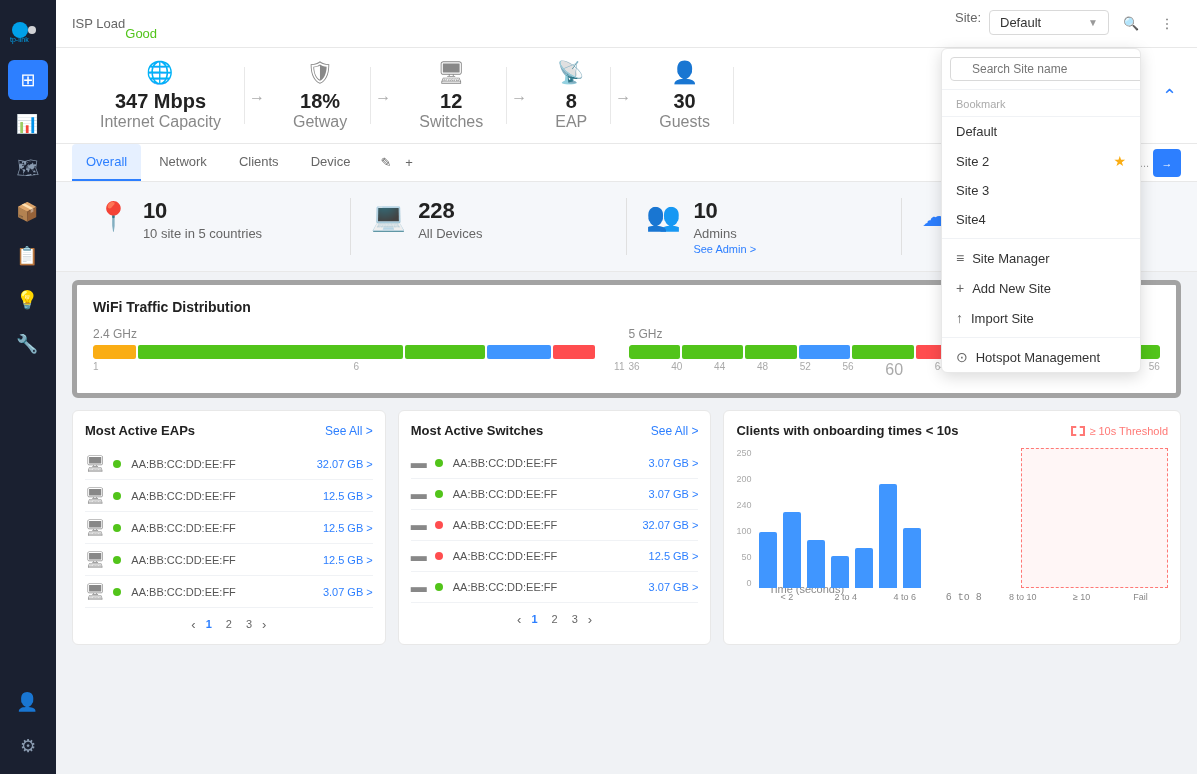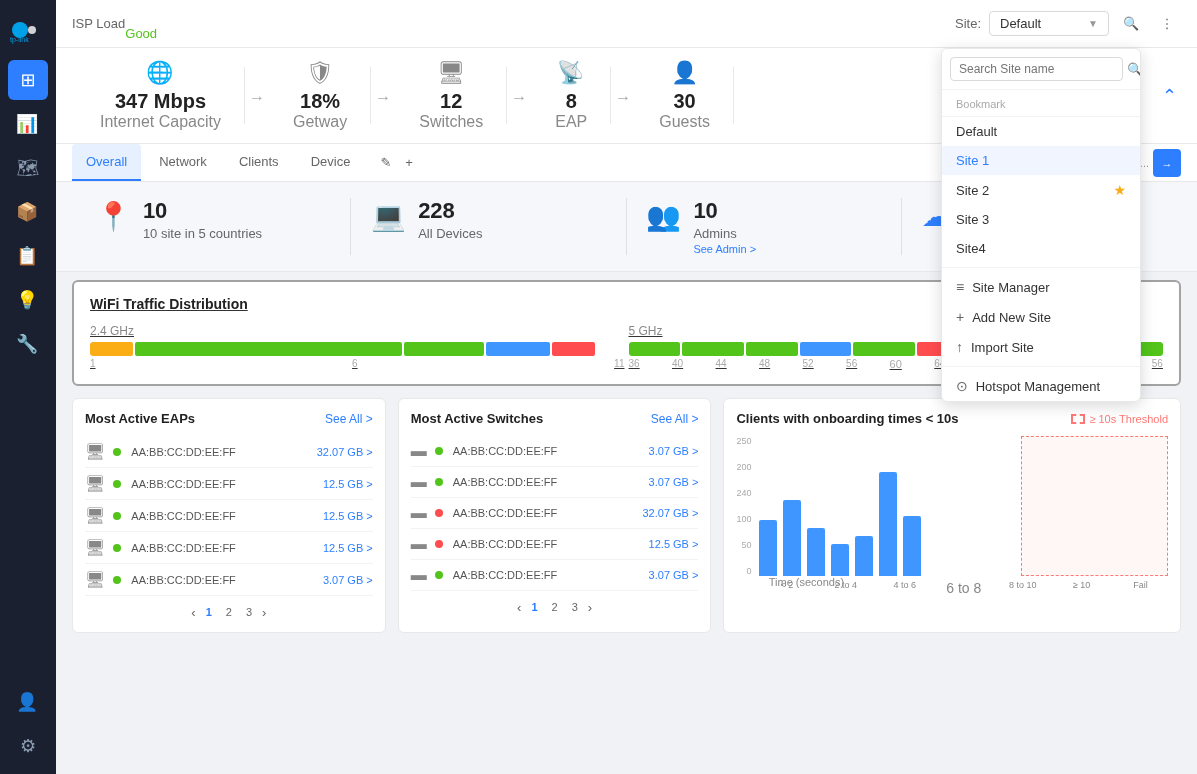--- a/index.html
+++ b/index.html
@@ -15,21 +15,21 @@
     .sidebar-icon.active { background: #2d7fff; color: #fff; }
 
     
     .main { flex: 1; display: flex; flex-direction: column; overflow: hidden; }
 
     
     .topbar { height: 48px; background: #fff; display: flex; align-items: center; padding: 0 16px; border-bottom: 1px solid #e8e8e8; justify-content: space-between; z-index: 10; }
     .topbar-left { display: flex; align-items: center; gap: 0; }
     .isp-label { font-size: 13px; color: #666; }
     .isp-good { color: #52c41a; font-weight: 500; margin-top: 20px; }
-    .topbar-right { display: flex; align-items: center; gap: 8px; }
+    .topbar-right { display: flex; align-items: flex-start; gap: 8px; }
     .site-label { font-size: 13px; color: #666; }
 
     
     .site-selector { position: relative; display: flex; align-items: center; gap: 4px; }
     .site-btn { display: flex; align-items: center; gap: 6px; border: 1px solid #d9d9d9; border-radius: 4px; padding: 4px 10px; cursor: pointer; background: #fff; font-size: 13px; min-width: 120px; justify-content: space-between; }
     .topbar-icon { width: 28px; height: 28px; display: flex; align-items: center; justify-content: center; cursor: pointer; color: #666; border-radius: 4px; }
 
     
     .stats-bar { background: #fff; border-bottom: 1px solid #e8e8e8; padding: 0 20px; display: flex; align-items: center; gap: 0; overflow: hidden; }
     .stat-item { display: flex; flex-direction: column; align-items: center; padding: 12px 24px; position: relative; }
@@ -54,21 +54,21 @@
     .overview-card::after { content: ''; position: absolute; right: 0; top: 0; height: 100%; width: 1px; background: #e0e0e0; }
     .overview-card:last-child::after { display: none; }
     .overview-card-icon { font-size: 28px; color: #2d7fff; margin-top: 2px; }
     .overview-card-content { display: flex; flex-direction: column; gap: 2px; }
     .overview-card-number { font-size: 22px; font-weight: 600; color: #222; }
     .overview-card-title { font-size: 13px; color: #666; }
     .overview-card-link { font-size: 11px; color: #2d7fff; cursor: pointer; text-decoration: none; }
     .connected-status { color: #52c41a; font-weight: 600; font-size: 16px; }
 
     
-    .section { background: #fff; margin: 12px 16px; border-radius: 6px; padding: 14px 16px; border: 2px solid #a3a3a3; text-decoration: underline; }
+    .section { background: #fff; margin: 12px 16px; border-radius: 6px; padding: 14px 16px; border: 5px solid #a3a3a3; }
     .section-title { font-size: 14px; font-weight: 600; color: #222; margin-bottom: 12px; }
     .band-bar-container { flex: 1; height: 14px; display: flex; gap: 2px; border-radius: 3px; overflow: hidden; }
     .band-segment { height: 100%; border-radius: 2px; }
     .band-ticks { display: flex; gap: 0; margin-top: 2px; }
     .wifi-grid { display: flex; gap: 4px; }
     .wifi-col { flex: 1; }
     .wifi-col-label { font-size: 12px; color: #888; margin-bottom: 4px; }
 
     
     .bottom-panels { display: flex; gap: 12px; padding: 0 16px 16px; }
@@ -97,21 +97,21 @@
     .donut-container { position: relative; width: 120px; height: 120px; flex-shrink: 0; }
     .donut-label { position: absolute; top: 50%; left: 50%; transform: translate(-50%, -50%); text-align: center; }
     .donut-pct { font-size: 18px; font-weight: 700; color: #2d7fff; }
     .bar-chart-inner { display: flex; align-items: flex-end; gap: 6px; height: 140px; padding-bottom: 0; }
     .bar { background: #4096ff; border-radius: 2px 2px 0 0; min-width: 18px; position: relative; }
     .bar-label { font-size: 9px; color: #888; text-align: center; min-width: 18px; }
     .y-axis { display: flex; flex-direction: column; justify-content: space-between; height: 140px; padding-right: 4px; }
     .y-label { font-size: 9px; color: #aaa; text-align: right; }
     .dropdown-menu { position: absolute; top: 48px; right: 56px; width: 200px; background: #fff; border: 1px solid #e8e8e8; border-radius: 6px; box-shadow: 0 4px 16px rgba(0,0,0,0.15); z-index: 200; overflow: hidden; }
     .dropdown-search { padding: 8px; border-bottom: 1px solid #f0f2f5; display: flex; align-items: center; gap: 4px; }
-    .dropdown-search input { border: 1px solid #d9d9d9; border-radius: 4px; padding: 4px 8px; font-size: 12px; flex: 1; outline: none; }
+    .dropdown-search input { border: 1px solid #d9d9d9; border-radius: 4px; padding: 4px 21px; font-size: 12px; flex: 1; outline: none; }
     .dropdown-search-icon { color: #888; font-size: 13px; }
     .dropdown-section { padding: 4px 0; border-bottom: 1px solid #f0f2f5; }
     .dropdown-section-label { font-size: 11px; color: #aaa; padding: 4px 14px 2px; }
     .dropdown-item { padding: 7px 14px; cursor: pointer; font-size: 13px; color: #333; display: flex; align-items: center; justify-content: space-between; }
     .dropdown-item.active { color: #2d7fff; }
     .dropdown-item.selected { background: #f0f5ff; }
     .dropdown-star { color: #faad14; font-size: 14px; }
     .dropdown-divider { border: none; border-top: 1px solid #f0f2f5; margin: 4px 0; }
     .dropdown-action { padding: 7px 14px; cursor: pointer; font-size: 13px; color: #333; display: flex; align-items: center; gap: 8px; }
     .dropdown-action-icon { font-size: 14px; color: #666; }
@@ -275,21 +275,21 @@
             <div class="band-segment" style="width:8%;background:#ff4d4f;"></div>
             <div class="band-segment" style="width:10%;background:#52c41a;"></div>
           </div>
           <div class="band-ticks" style="display:flex;justify-content:space-between;margin-top:2px;">
             <span style="font-size:10px;color:#aaa;">36</span>
             <span style="font-size:10px;color:#aaa;">40</span>
             <span style="font-size:10px;color:#aaa;">44</span>
             <span style="font-size:10px;color:#aaa;">48</span>
             <span style="font-size:10px;color:#aaa;">52</span>
             <span style="font-size:10px;color:#aaa;">56</span>
-            <span style="font-size:11px;color:#aaa;">60</span>
+            <span style="font-size:16px;color:#aaa;">60</span>
             <span style="font-size:10px;color:#aaa;">64</span>
             <span style="font-size:10px;color:#aaa;">44</span>
             <span style="font-size:10px;color:#aaa;">48</span>
             <span style="font-size:10px;color:#aaa;">52</span>
             <span style="font-size:10px;color:#aaa;">56</span>
             <span style="font-size:10px;color:#aaa;">56</span>
           </div>
         </div>
       </div>
     </div>
@@ -432,21 +432,21 @@
                   </div>
                   <div style="display:flex;flex-direction:column;align-items:center;gap:2px;">
                     <div class="bar" style="height:60px;background:#4096ff;"></div>
                   </div>
                 </div>
 
                 <div style="display:flex;gap:4px;margin-top:4px;padding-left:0;">
                   <span class="bar-label" style="flex:1;text-align:center;font-size:9px;color:#888;">&lt; 2</span>
                   <span class="bar-label" style="flex:1;text-align:center;font-size:9px;color:#888;">2 to 4</span>
                   <span class="bar-label" style="flex:1;text-align:center;font-size:9px;color:#888;">4 to 6</span>
-                  <span class="bar-label" style="flex:1;text-align:center;font-size:14px;color:#888;">6 to 8</span>
+                  <span class="bar-label" style="flex:1;text-align:center;font-size:10px;color:#888;font-family:Liberation Mono, monospace;">6 to 8</span>
                   <span class="bar-label" style="flex:1;text-align:center;font-size:9px;color:#888;">8 to 10</span>
                   <span class="bar-label" style="flex:1;text-align:center;font-size:9px;color:#888;">≥ 10</span>
                   <span class="bar-label" style="flex:1;text-align:center;font-size:9px;color:#888;">Fail</span>
                 </div>
               </div>
             </div>
           </div>
         </div>
       </div>
     </div>
@@ -457,23 +457,20 @@
   <div class="dropdown-search">
     <input type="text" placeholder="Search Site name" style="">
     <span class="dropdown-search-icon">🔍</span>
   </div>
   <div class="dropdown-section">
     <div class="dropdown-section-label">Bookmark</div>
   </div>
   <div class="dropdown-item">
     <span>Default</span>
   </div>
-  <div class="dropdown-item active selected">
-    <span>Site 1</span>
-  </div>
   <div class="dropdown-item">
     <span>Site 2</span>
     <span class="dropdown-star">★</span>
   </div>
   <div class="dropdown-item">
     <span>Site 3</span>
   </div>
   <div class="dropdown-item">
     <span>Site4</span>
   </div>

